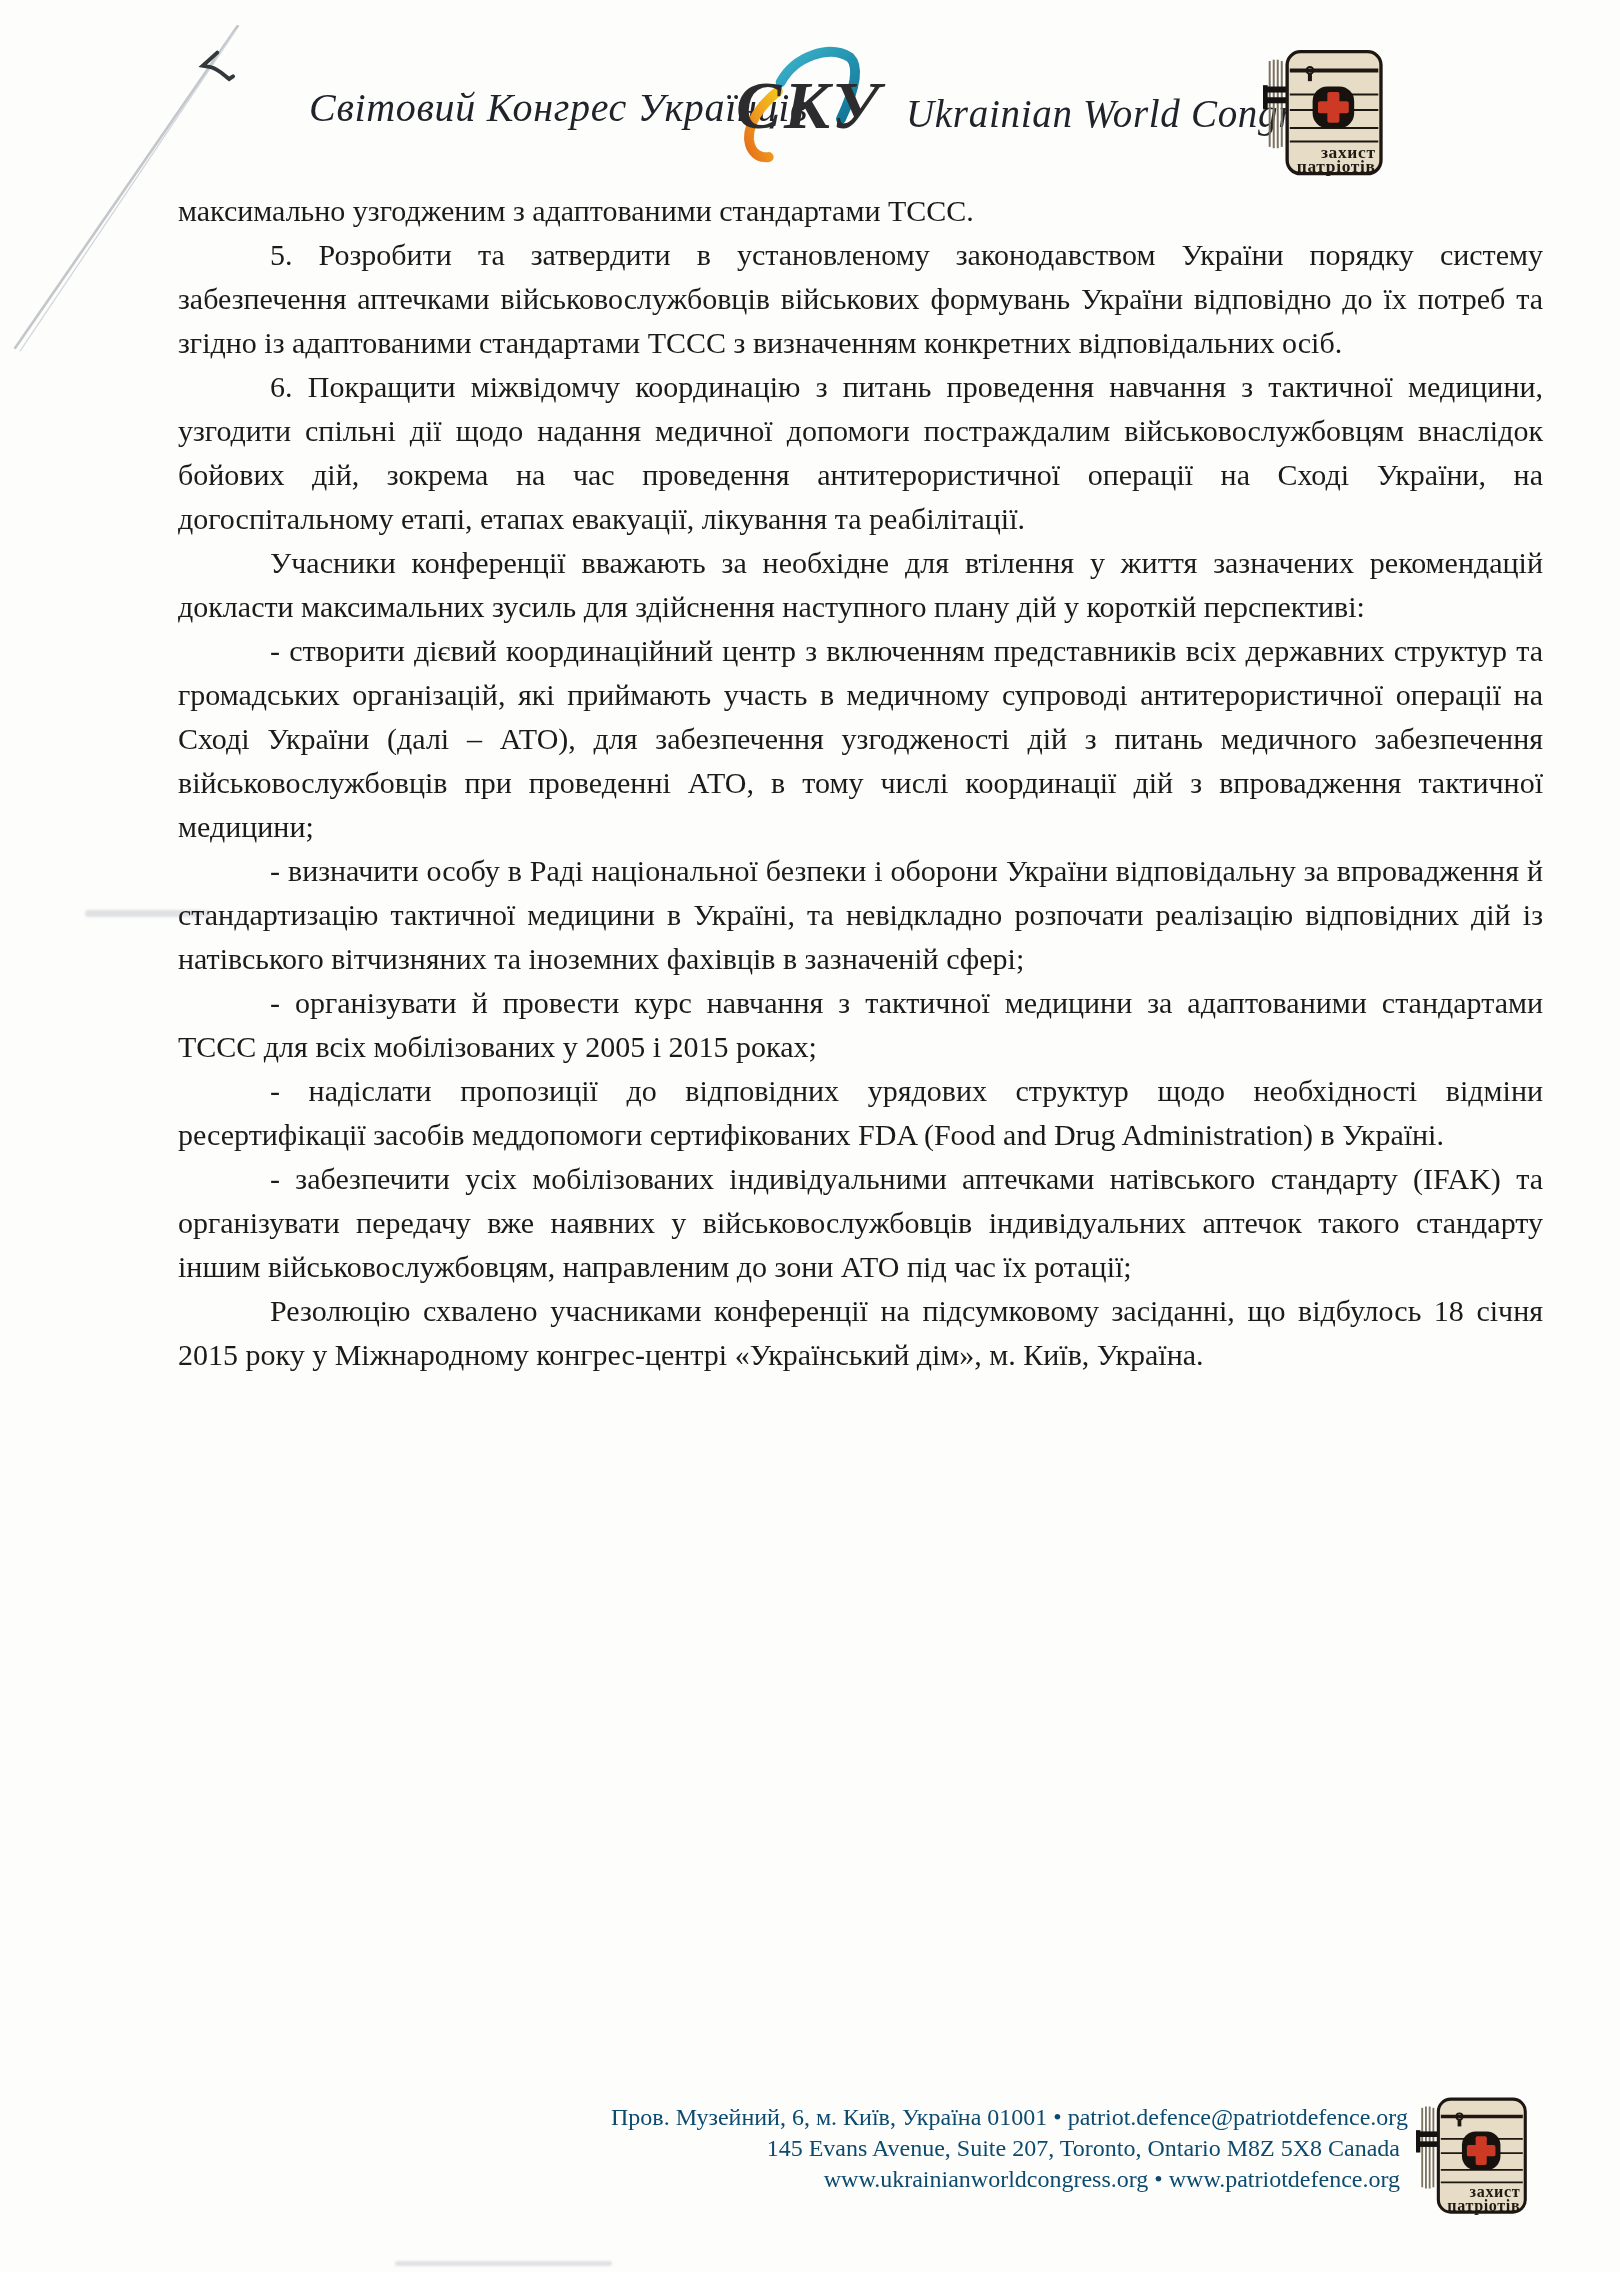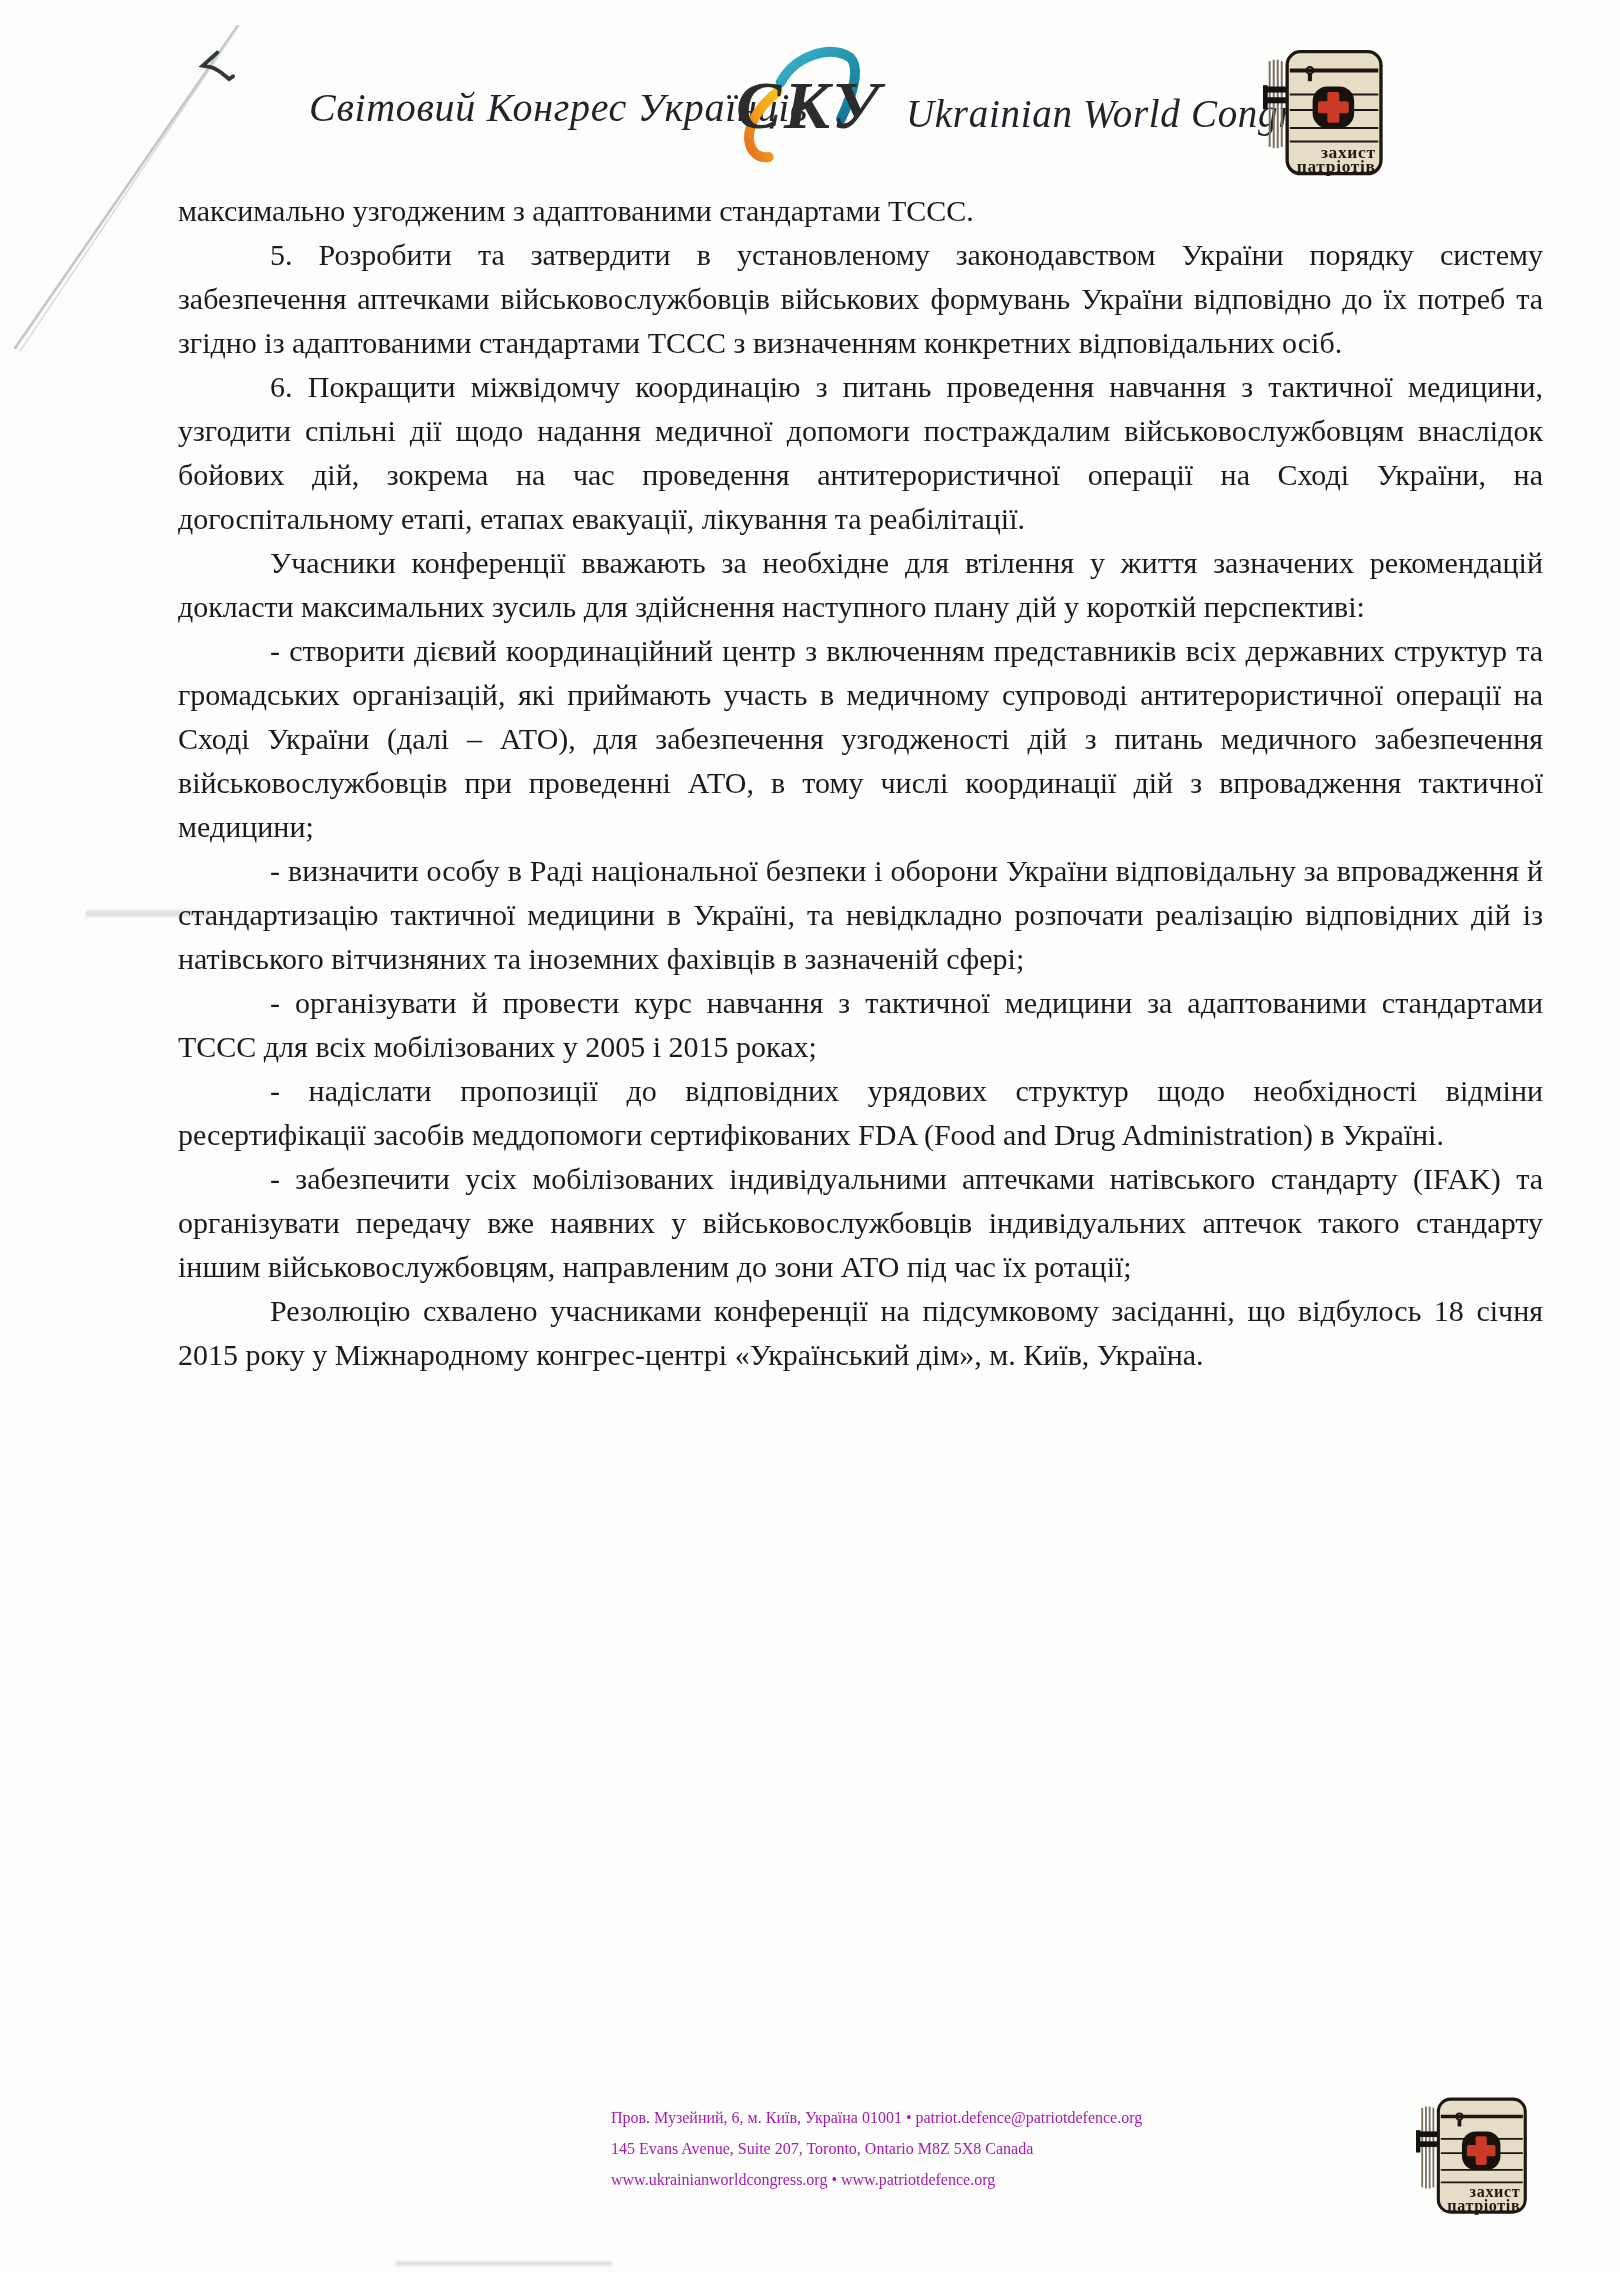--- a/index.html
+++ b/index.html
@@ -89,24 +89,24 @@
     text-align: justify;
   }
   .body-text p { text-indent: 92px; }
   .body-text p.no-indent { text-indent: 0; }
 
   
   .footer-block {
     position: absolute;
     right: 220px; top: 2102px;
     width: 789px;
-    text-align: left;
-    font-size: 16px;
+    text-align: right;
+    font-size: 24px;
     line-height: 31px;
-    color: #a21caf;
+    color: #0c4a6e;
     white-space: nowrap;
   }
 </style>
 </head>
 <body>
 
 <div class="page">
 
   <svg class="artifact-line" viewBox="0 0 620 500">
     <path d="M 350 0 L 10 492" stroke="#c3c7cc" stroke-width="4" fill="none"></path>

